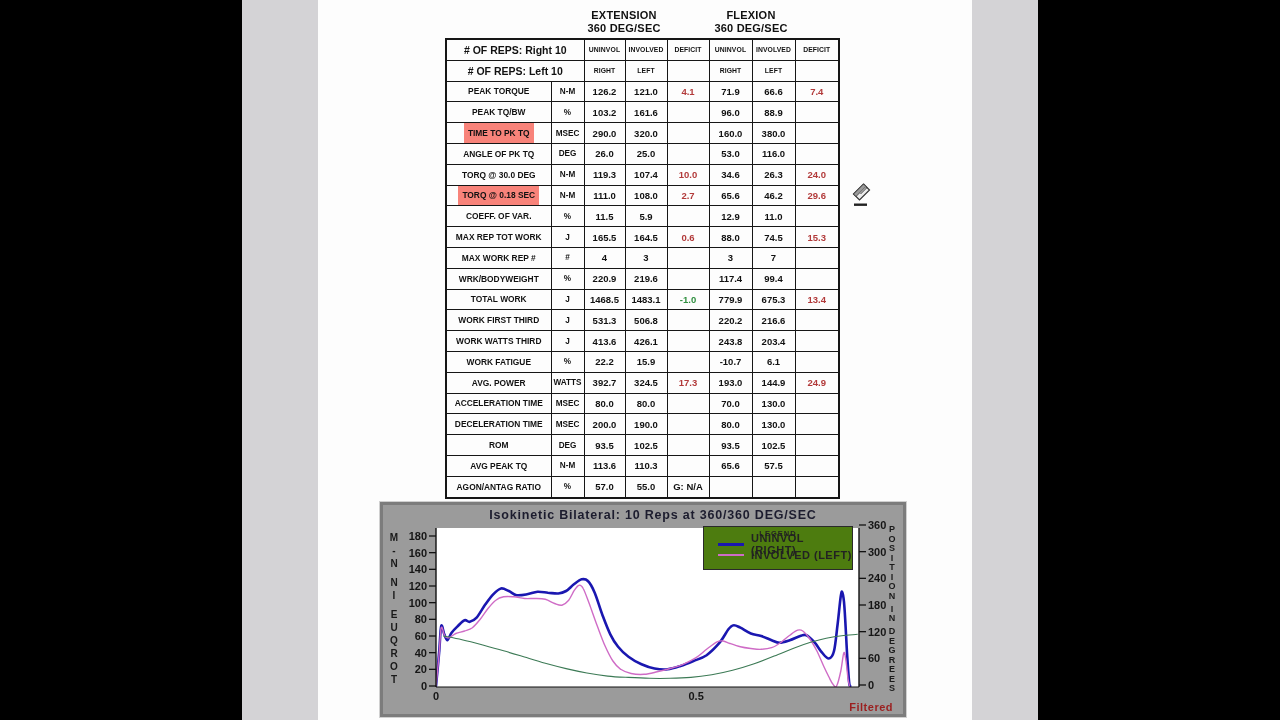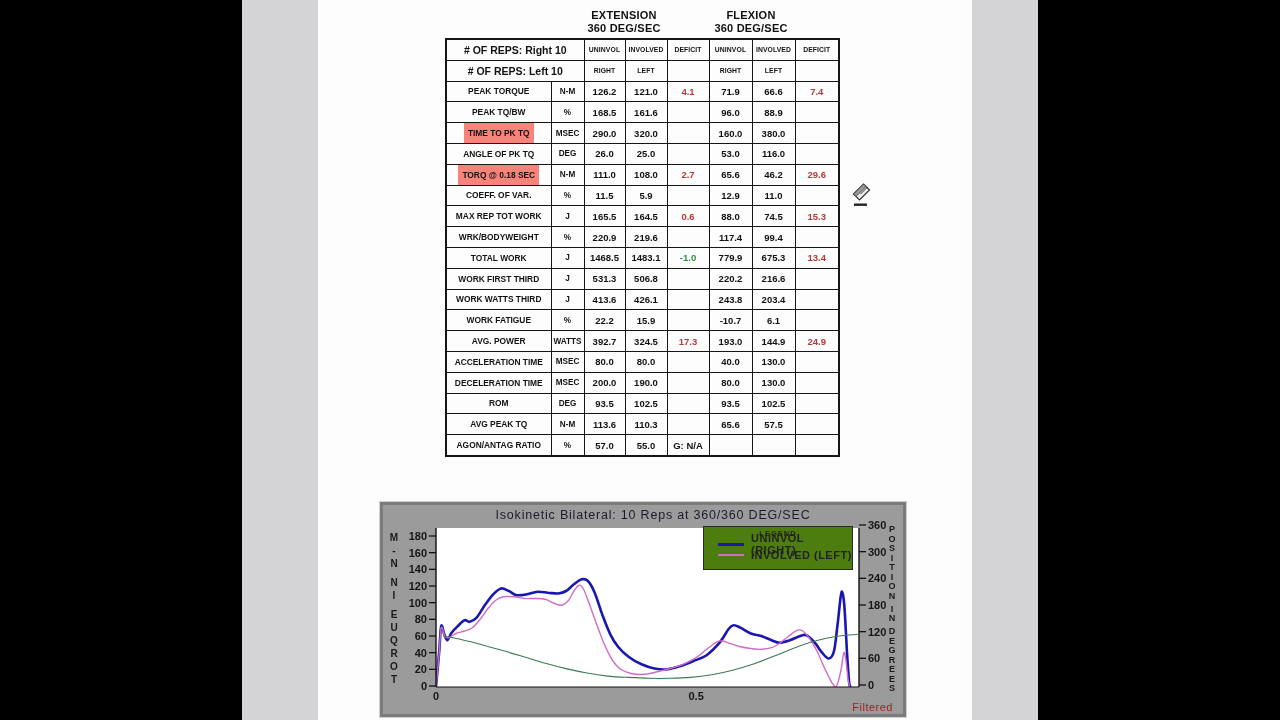--- a/index.html
+++ b/index.html
@@ -28,38 +28,38 @@
   #report-table{border:2px solid #161616;}
 
   
   #pen-cursor{position:absolute;left:851px;top:181px;width:22px;height:28px;}
 
   
   #chart-box{position:absolute;left:380px;top:502px;width:526px;height:215px;
              background:#9b9b9b;border:3px solid #7c7c7c;outline:1px solid #d0d0d0;
              box-sizing:border-box;}
   #chart-title{position:absolute;left:30px;top:3px;width:480px;text-align:center;
-               font-size:12.5px;font-weight:normal;letter-spacing:0.8px;color:#1c1c2e;}
+               font-size:12.5px;font-weight:bold;letter-spacing:0.8px;color:#1c1c2e;}
   #chart-svg{position:absolute;left:0;top:0;}
   .vlabel{position:absolute;display:flex;flex-direction:column;justify-content:space-between;
           align-items:center;font-weight:bold;color:#1a1a1a;}
   #torque-label{left:4px;top:28px;height:152px;width:14px;font-size:10px;}
   #position-label{left:503px;top:20px;height:168px;width:12px;font-size:9px;}
   .vlabel span{display:block;line-height:1;}
   .vlabel span.sp{height:3px;}
   #time-label{position:absolute;left:47px;top:184px;width:423px;text-align:center;
               font-size:10px;font-weight:bold;letter-spacing:6px;color:#1a1a1a;}
   #legend{position:absolute;left:320px;top:21px;width:148px;background:#4d7c0f;
           border:1px solid #2a2a2a;padding:2px 0 8px 0;}
   #legend .ltitle{text-align:center;font-size:7.5px;font-weight:bold;letter-spacing:1px;
                   color:#222;margin-bottom:1px;}
   .legend-row{display:flex;align-items:center;height:10px;margin:1px 0 1px 14px;}
   .legend-swatch{width:26px;height:2px;margin-right:7px;flex:0 0 auto;}
   .legend-row .ltext{font-size:11px;font-weight:bold;letter-spacing:0.5px;color:#222;}
-  #filtered-label{position:absolute;right:10px;bottom:1px;font-size:11px;font-weight:normal;
+  #filtered-label{position:absolute;right:10px;bottom:1px;font-size:11px;font-weight:bold;
                   color:#9b1f1f;letter-spacing:0.5px;}
 </style>
 </head>
 <body>
 
 <div id="frame">
   <div class="strip" style="left:242px;width:76px;"></div>
   <div class="strip" style="left:972px;width:66px;"></div>
   <div style="position:absolute;left:0;top:0;width:242px;height:720px;background:#000;"></div>
   <div style="position:absolute;left:1038px;top:0;width:242px;height:720px;background:#000;"></div>
@@ -110,21 +110,21 @@
           <td class="val">126.2</td>
           <td class="val">121.0</td>
           <td class="val def-red">4.1</td>
           <td class="val">71.9</td>
           <td class="val">66.6</td>
           <td class="val def-red">7.4</td>
         </tr>
         <tr>
           <td class="rowlabel">PEAK TQ/BW</td>
           <td class="unit">%</td>
-          <td class="val">168.5</td>
+          <td class="val">103.2</td>
           <td class="val">161.6</td>
           <td class="val"></td>
           <td class="val">96.0</td>
           <td class="val">88.9</td>
           <td class="val"></td>
         </tr>
         <tr>
           <td class="rowlabel"><span class="hl-chip">TIME TO PK TQ</span></td>
           <td class="unit">MSEC</td>
           <td class="val">290.0</td>
@@ -136,20 +136,30 @@
         </tr>
         <tr>
           <td class="rowlabel">ANGLE OF  PK TQ</td>
           <td class="unit">DEG</td>
           <td class="val">26.0</td>
           <td class="val">25.0</td>
           <td class="val"></td>
           <td class="val">53.0</td>
           <td class="val">116.0</td>
           <td class="val"></td>
+        </tr>
+        <tr>
+          <td class="rowlabel">TORQ @  30.0 DEG</td>
+          <td class="unit">N-M</td>
+          <td class="val">119.3</td>
+          <td class="val">107.4</td>
+          <td class="val def-red">10.0</td>
+          <td class="val">34.6</td>
+          <td class="val">26.3</td>
+          <td class="val def-red">24.0</td>
         </tr>
         <tr>
           <td class="rowlabel"><span class="hl-chip">TORQ @  0.18 SEC</span></td>
           <td class="unit">N-M</td>
           <td class="val">111.0</td>
           <td class="val">108.0</td>
           <td class="val def-red">2.7</td>
           <td class="val">65.6</td>
           <td class="val">46.2</td>
           <td class="val def-red">29.6</td>
@@ -168,20 +178,30 @@
           <td class="rowlabel">MAX REP TOT WORK</td>
           <td class="unit">J</td>
           <td class="val">165.5</td>
           <td class="val">164.5</td>
           <td class="val def-red">0.6</td>
           <td class="val">88.0</td>
           <td class="val">74.5</td>
           <td class="val def-red">15.3</td>
         </tr>
         <tr>
+          <td class="rowlabel">MAX WORK REP #</td>
+          <td class="unit">#</td>
+          <td class="val">4</td>
+          <td class="val">3</td>
+          <td class="val"></td>
+          <td class="val">3</td>
+          <td class="val">7</td>
+          <td class="val"></td>
+        </tr>
+        <tr>
           <td class="rowlabel">WRK/BODYWEIGHT</td>
           <td class="unit">%</td>
           <td class="val">220.9</td>
           <td class="val">219.6</td>
           <td class="val"></td>
           <td class="val">117.4</td>
           <td class="val">99.4</td>
           <td class="val"></td>
         </tr>
         <tr>
@@ -233,21 +253,21 @@
           <td class="val">193.0</td>
           <td class="val">144.9</td>
           <td class="val def-red">24.9</td>
         </tr>
         <tr>
           <td class="rowlabel">ACCELERATION TIME</td>
           <td class="unit">MSEC</td>
           <td class="val">80.0</td>
           <td class="val">80.0</td>
           <td class="val"></td>
-          <td class="val">40.0</td>
+          <td class="val">70.0</td>
           <td class="val">130.0</td>
           <td class="val"></td>
         </tr>
         <tr>
           <td class="rowlabel">DECELERATION TIME</td>
           <td class="unit">MSEC</td>
           <td class="val">200.0</td>
           <td class="val">190.0</td>
           <td class="val"></td>
           <td class="val">80.0</td>

